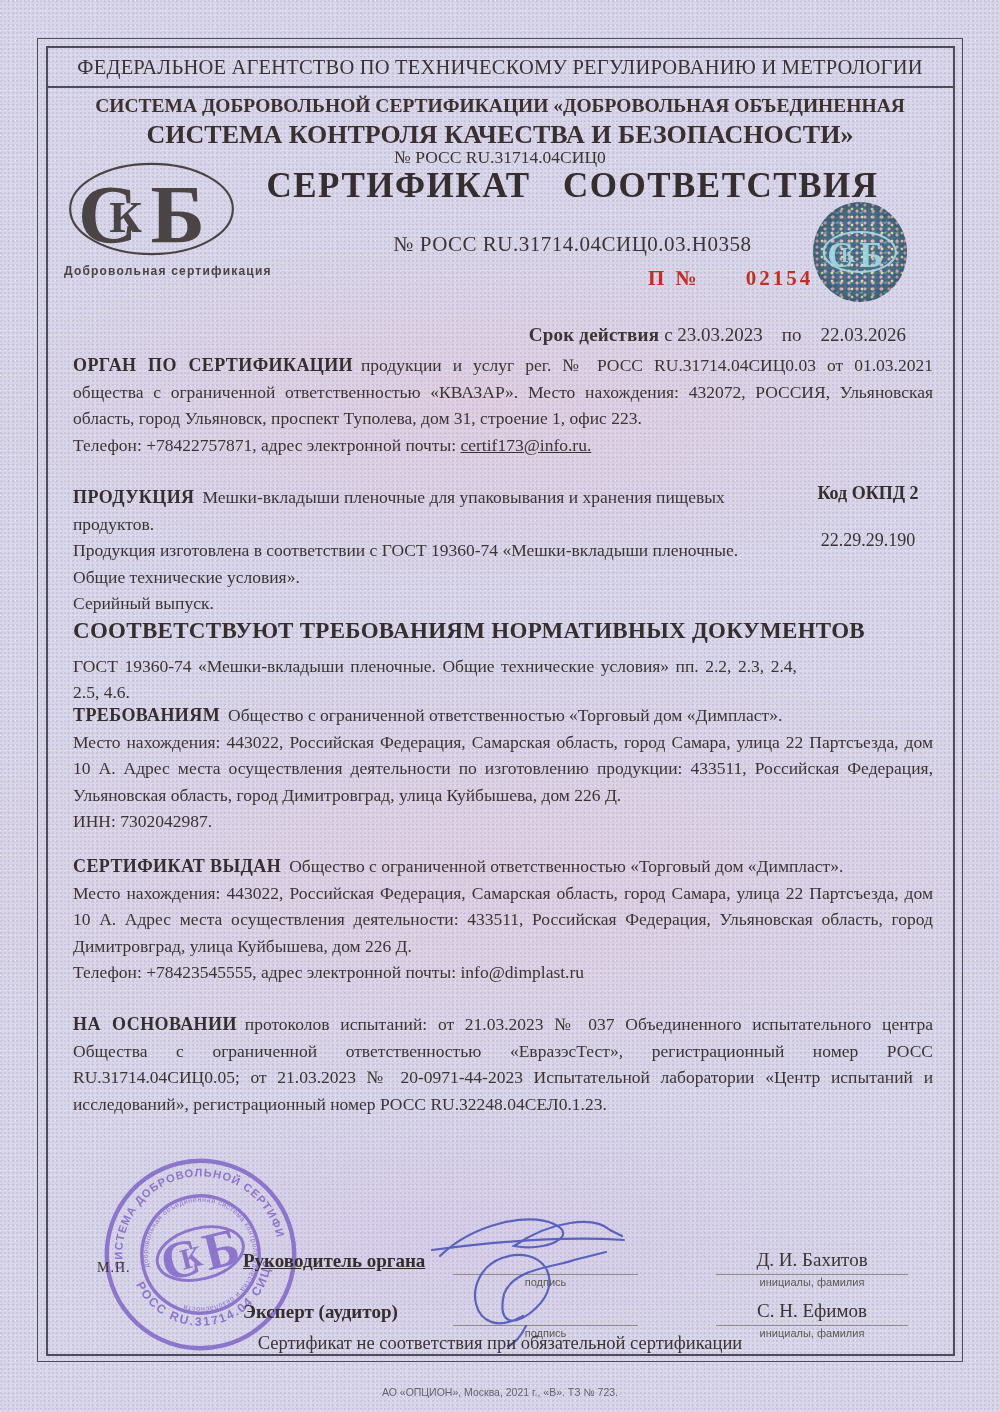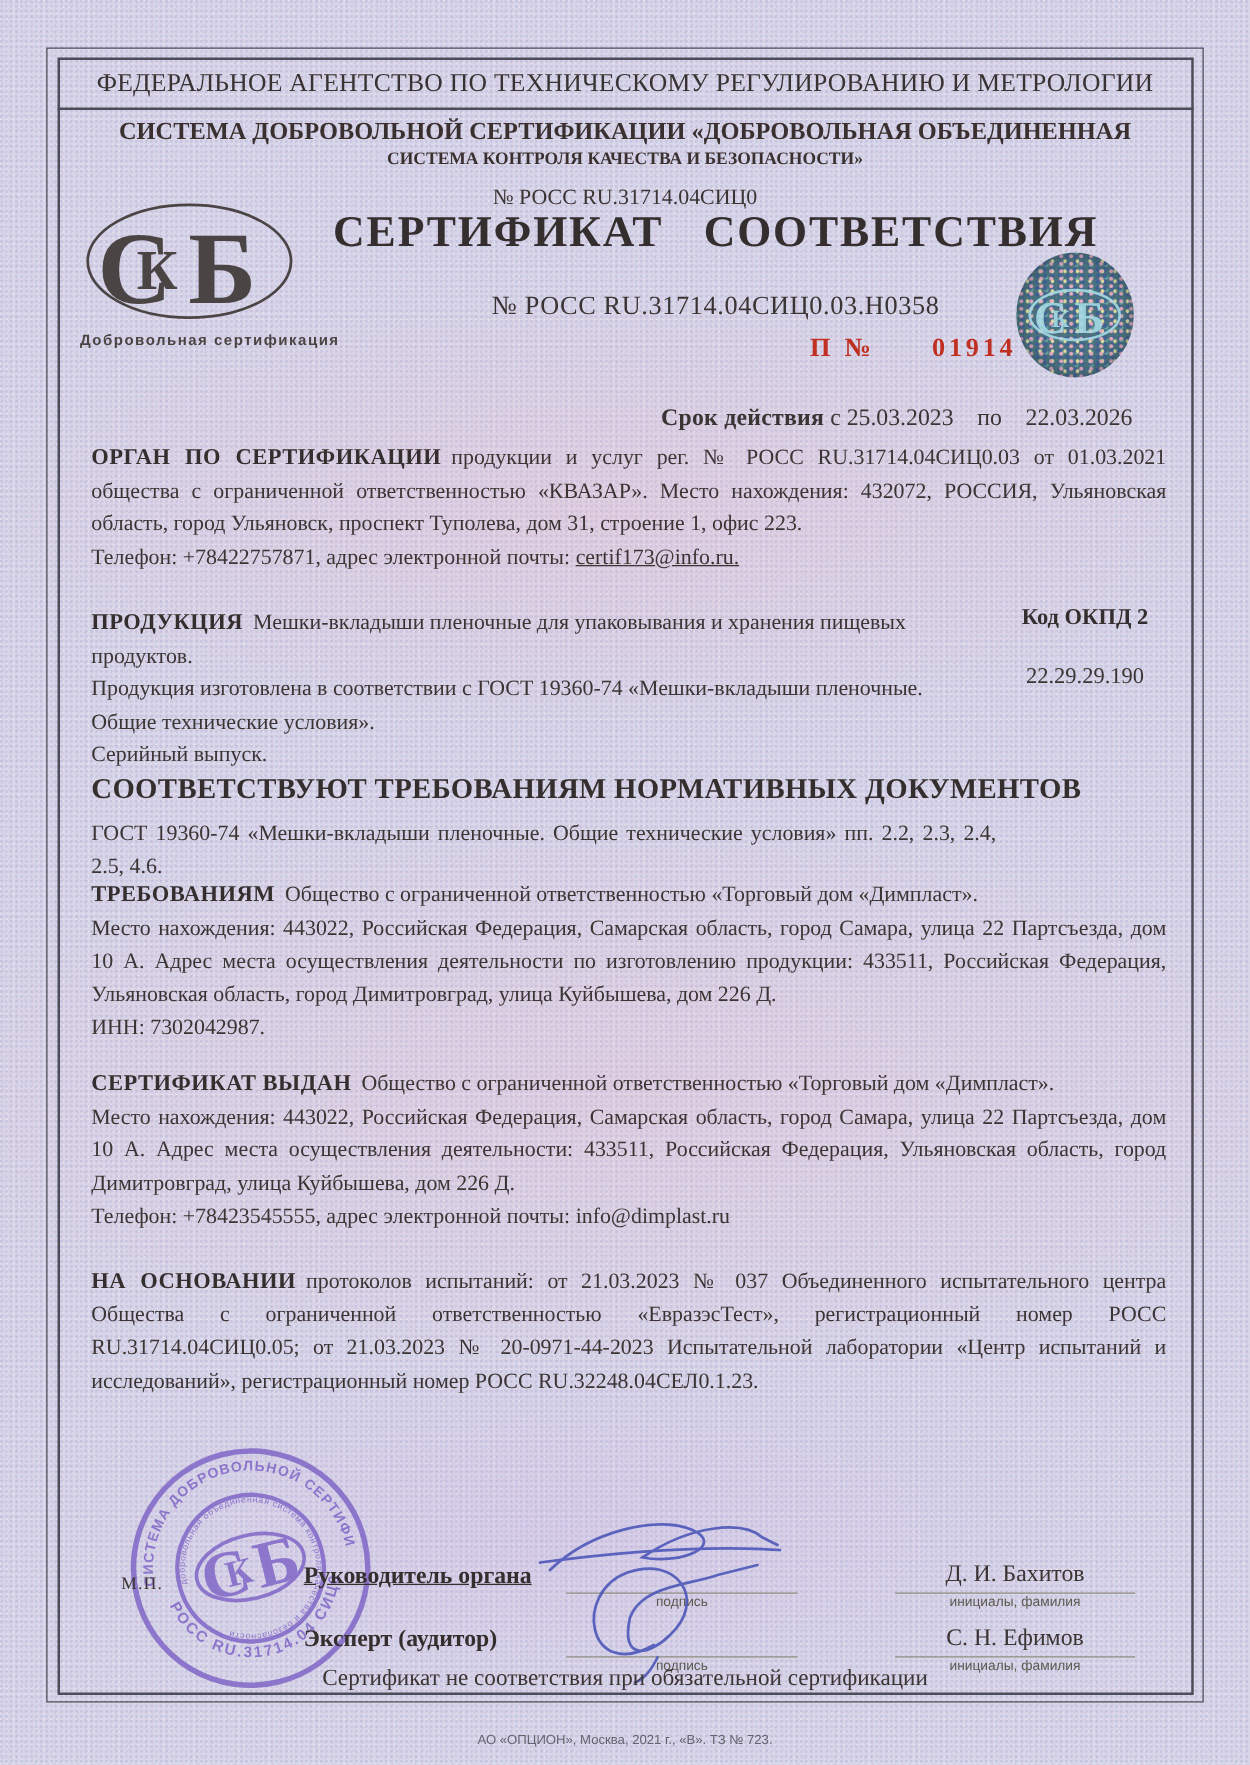--- a/index.html
+++ b/index.html
@@ -22,21 +22,21 @@
       radial-gradient(ellipse 640px 210px at 46% 87%, rgba(205,165,225,.18), transparent 70%);
   }
   .abs{position:absolute;}
   
   .frame-a{position:absolute;left:37px;top:38px;right:37px;bottom:50px;border:1.5px solid #4d4d59;}
   .frame-b{position:absolute;left:46px;top:46px;right:45px;bottom:56px;border:2.5px solid #4d4d59;}
   .band-line{position:absolute;left:46px;right:45px;top:86px;border-top:2px solid #4d4d59;}
   
   .hdr-agency{top:56px;left:70px;right:70px;text-align:center;font-size:20.5px;letter-spacing:.2px;color:#383232;}
   .sys1{top:95px;left:60px;right:60px;text-align:center;font-size:19.5px;font-weight:bold;color:#3a3030;}
-  .sys2{top:120px;left:60px;right:60px;text-align:center;font-size:14px;font-weight:bold;color:#3a3030;}
+  .sys2{top:120px;left:60px;right:60px;text-align:center;font-size:26px;font-weight:bold;color:#3a3030;}
   .sysnum{top:147px;left:60px;right:60px;text-align:center;font-size:17.5px;}
   .title{top:166px;left:250px;right:105px;text-align:center;font-size:35px;font-weight:bold;
          letter-spacing:1.5px;word-spacing:22px;color:#352e2e;}
   .certnum{top:232px;left:250px;right:105px;text-align:center;font-size:21px;letter-spacing:.5px;}
   .pnum{top:266px;left:648px;display:flex;gap:46px;font-size:21px;font-weight:bold;letter-spacing:3px;}
   .validity{top:302px;right:94px;font-size:19px;white-space:pre;}
   .validity b{letter-spacing:.2px;}
   
   .logo{left:64px;top:160px;width:176px;text-align:center;}
   .logo-caption{margin-top:2px;font-family:"Liberation Sans",sans-serif;font-size:12px;font-weight:bold;
@@ -115,25 +115,25 @@
       <text x="86" y="84" font-family="Liberation Serif, serif" font-weight="bold" font-size="84" fill="#4b4444">Б</text>
     </svg>
     <div class="logo-caption">Добровольная сертификация</div>
   </div>
 
   <div class="abs title">СЕРТИФИКАТ СООТВЕТСТВИЯ</div>
   <div class="abs certnum">№ РОСС RU.31714.04СИЦ0.03.Н0358</div>
 
   <div class="abs pnum" style="color:#c03022;">
     <span>П №</span>
-    <span>01914</span>
+    <span>02154</span>
   </div>
 
   <div class="abs validity">
-    <b>Срок действия </b><span>с 25.03.2023    по    22.03.2026</span>
+    <b>Срок действия </b><span>с 23.03.2023    по    22.03.2026</span>
   </div>
 
   <div class="abs holo">
     <svg width="76" height="44" viewBox="0 0 175 100" style="opacity:.9">
       <ellipse cx="87" cy="50" rx="83" ry="46" fill="none" stroke="#a5dbe4" stroke-width="5"></ellipse>
       <text x="12" y="84" font-family="Liberation Serif, serif" font-weight="bold" font-size="84" fill="#a5dbe4">С</text>
       <text x="44" y="73" font-family="Liberation Serif, serif" font-weight="bold" font-size="46" fill="#a5dbe4">К</text>
       <text x="86" y="84" font-family="Liberation Serif, serif" font-weight="bold" font-size="84" fill="#a5dbe4">Б</text>
     </svg>
   </div>

